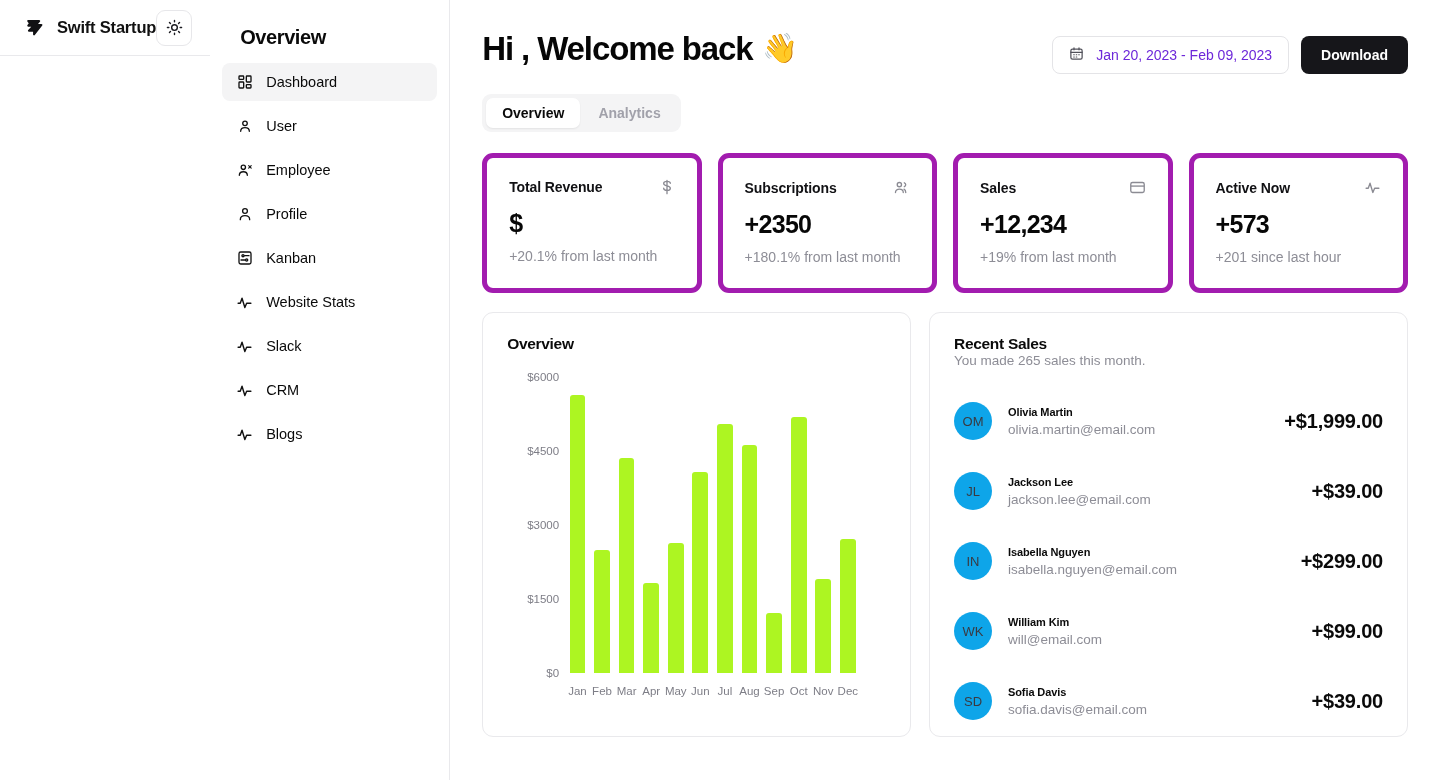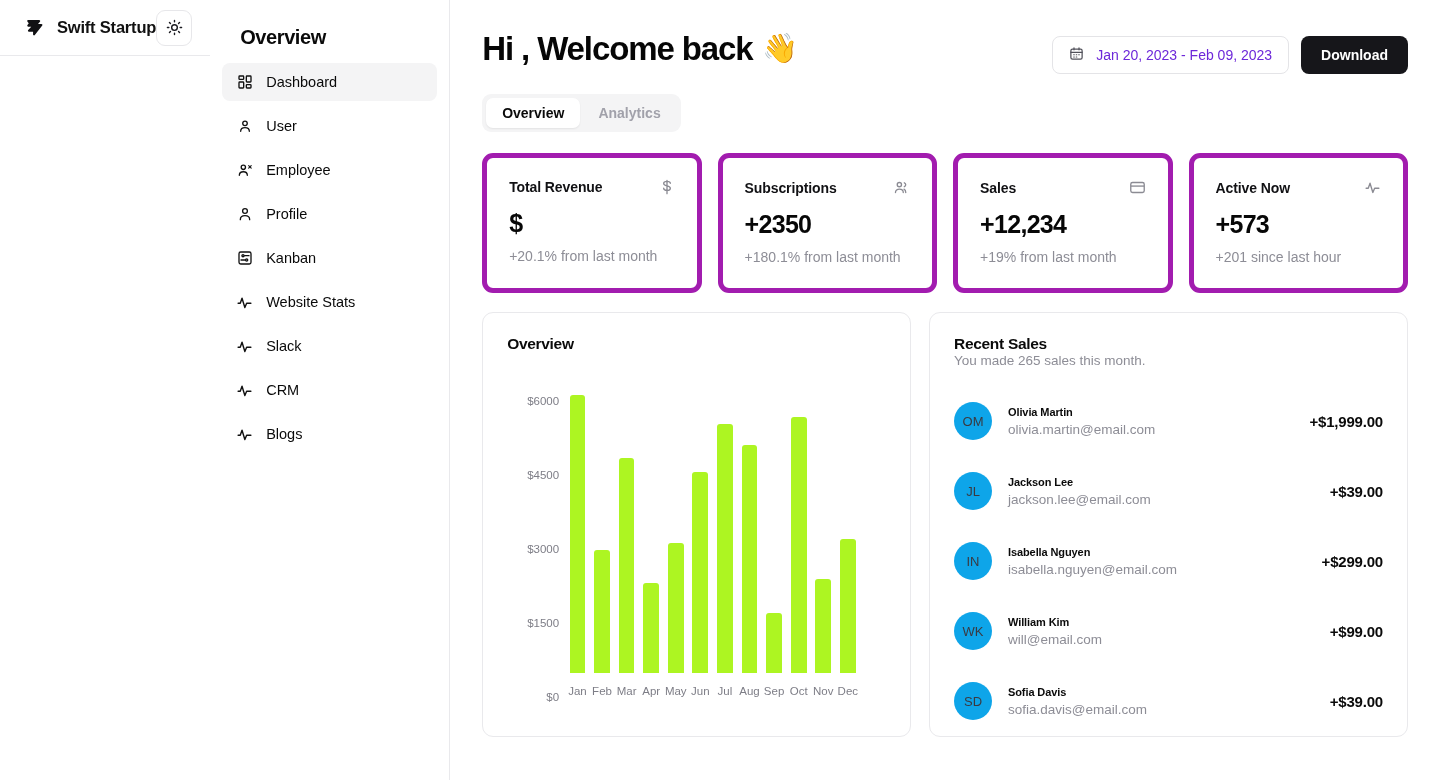--- a/index.html
+++ b/index.html
@@ -103,40 +103,40 @@
   .panel-sales { width: 479px; min-width: 479px; border: 1px solid #e9e9ec; border-radius: 11px; background: #fff; padding: 22px 24px 0 24px; }
   .panel-title { font-size: 15.5px; font-weight: 700; letter-spacing: -0.3px; color: #0a0a0a; }
   .panel-sub { font-size: 13.5px; color: #8d8d96; }
 
   
   .chart { position: relative; margin-top: 14px; height: 340px; }
   .chart-plot { position: absolute; left: 58px; right: 26px; top: 10px; bottom: 34px; }
   .y-axis { position: absolute; left: 0; top: 10px; bottom: 34px; width: 52px; }
   .y-tick {
     position: absolute; right: 0; transform: translateY(-50%);
-    font-size: 11.5px; color: #7d7d86; white-space: nowrap; margin-top: 24px;
+    font-size: 11.5px; color: #7d7d86; white-space: nowrap;
   }
   .bars { position: absolute; inset: 0; display: flex; align-items: flex-end; gap: 0; }
   .bar-col { flex: 1; display: flex; flex-direction: column; justify-content: flex-end; align-items: center; height: 100%; }
   .bar { width: 64%; border-radius: 3px 3px 0 0; }
   .x-axis { position: absolute; left: 58px; right: 26px; bottom: 10px; display: flex; }
   .x-tick { flex: 1; text-align: center; font-size: 11.5px; color: #7d7d86; }
 
   
   .sales-list { margin-top: 18px; }
   .sale-row { display: flex; align-items: center; height: 70px; }
   .avatar {
     width: 38px; height: 38px; border-radius: 50%; background: #0ea5e9;
     display: flex; align-items: center; justify-content: center;
     font-size: 13px; font-weight: 400; color: #3a3a42; flex: none;
   }
   .sale-info { margin-left: 16px; min-width: 0; }
   .sale-name { font-size: 11px; font-weight: 700; color: #0a0a0a; letter-spacing: -0.1px; }
   .sale-email { font-size: 13.5px; color: #8d8d96; margin-top: 4px; }
-  .sale-amount { margin-left: auto; font-size: 15px; font-weight: 700; color: #0a0a0a; letter-spacing: -0.2px; white-space: nowrap; }
+  .sale-amount { margin-left: auto; font-size: 20px; font-weight: 700; color: #0a0a0a; letter-spacing: -0.2px; white-space: nowrap; }
 </style>
 </head>
 <body>
 
 <div class="app">
 
   <div class="topbar">
     <div class="brand">
       <svg class="brand-logo" viewBox="0 0 24 24">
         <path d="M4.2 3.4h12.2c1.1 0 1.7 1.1 1 1.9l-2.1 2.2h3.6c1.1 0 1.6 1 1 1.8l-8.1 10.4c-.6.8-1.9.4-1.9-.6V16H5.5c-1.1 0-1.6-1.1-.9-1.9l3.3-3.6H4.8c-1.1 0-1.6-1-1-1.8l1.4-1.9-1.4-1.6c-.6-.7-.1-1.8.4-1.8z" fill="#111114"></path>

